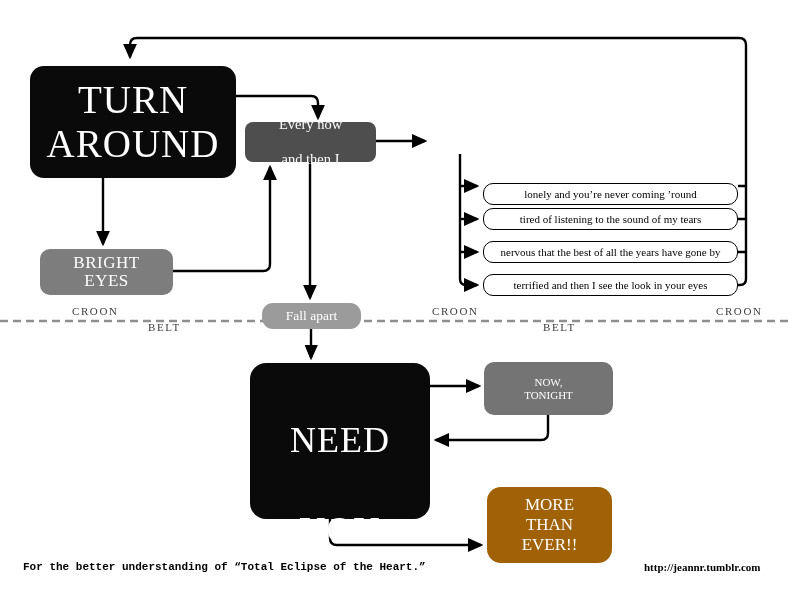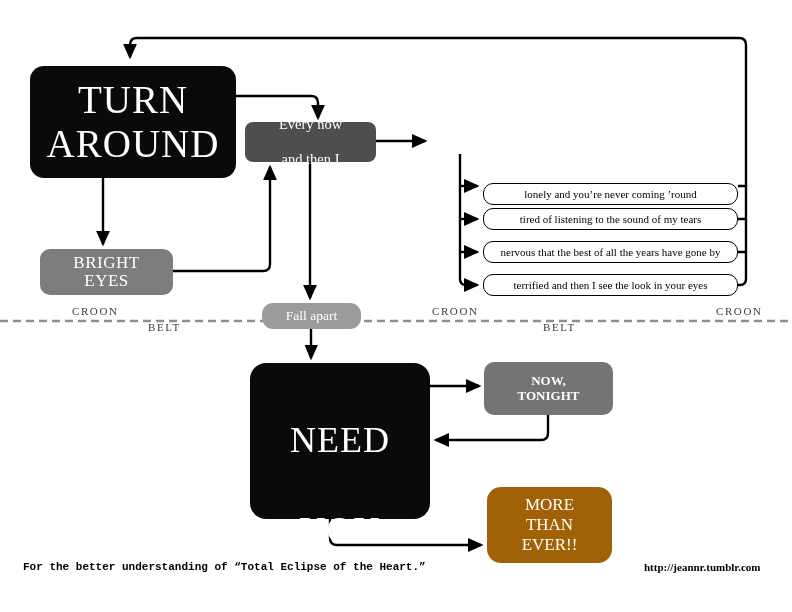--- a/index.html
+++ b/index.html
@@ -20,21 +20,21 @@
                  border-radius:10px; font-size:17px; line-height:1.08; letter-spacing:.5px; }
   #every-now   { left:245px; top:122px; width:131px; height:40px; background:#4e4e4e;
                  border-radius:8px; font-size:14.5px; line-height:1.15;gap:18px; }
   #get-little  { left:430px; top:129px; width:114px; height:25px; background:#9b9b9b;
                  border-radius:11px; font-size:13px; }
   #fall-apart  { left:262px; top:303px; width:99px; height:26px; background:#9b9b9b;
                  border-radius:11px; font-size:13.5px; }
   #and-i-need-you { left:250px; top:363px; width:180px; height:156px; background:#0a0a0a;
                     border-radius:16px; font-size:36px; line-height:1.14; letter-spacing:1px;gap:48px; }
   #now-tonight { left:484px; top:362px; width:129px; height:53px; background:#747474;
-                 border-radius:10px; font-size:13px; line-height:1.12;font-weight:bold; }
+                 border-radius:10px; font-size:11px; line-height:1.12; }
   #more-than-ever { left:487px; top:487px; width:125px; height:76px; background:#a16207;
                     border-radius:14px; font-size:17px; line-height:1.18; }
 
   .lyric { position:absolute; z-index:2; left:483px; width:255px; height:22px; background:#fff;
            border:1.4px solid #000; border-radius:10px; color:#000; font-size:11px;
            display:flex; align-items:center; justify-content:center; white-space:nowrap; }
   #lyric-0 { top:175px;margin-top:8px; }
   #lyric-1 { top:208px; }
   #lyric-2 { top:241px; }
   #lyric-3 { top:274px; }

